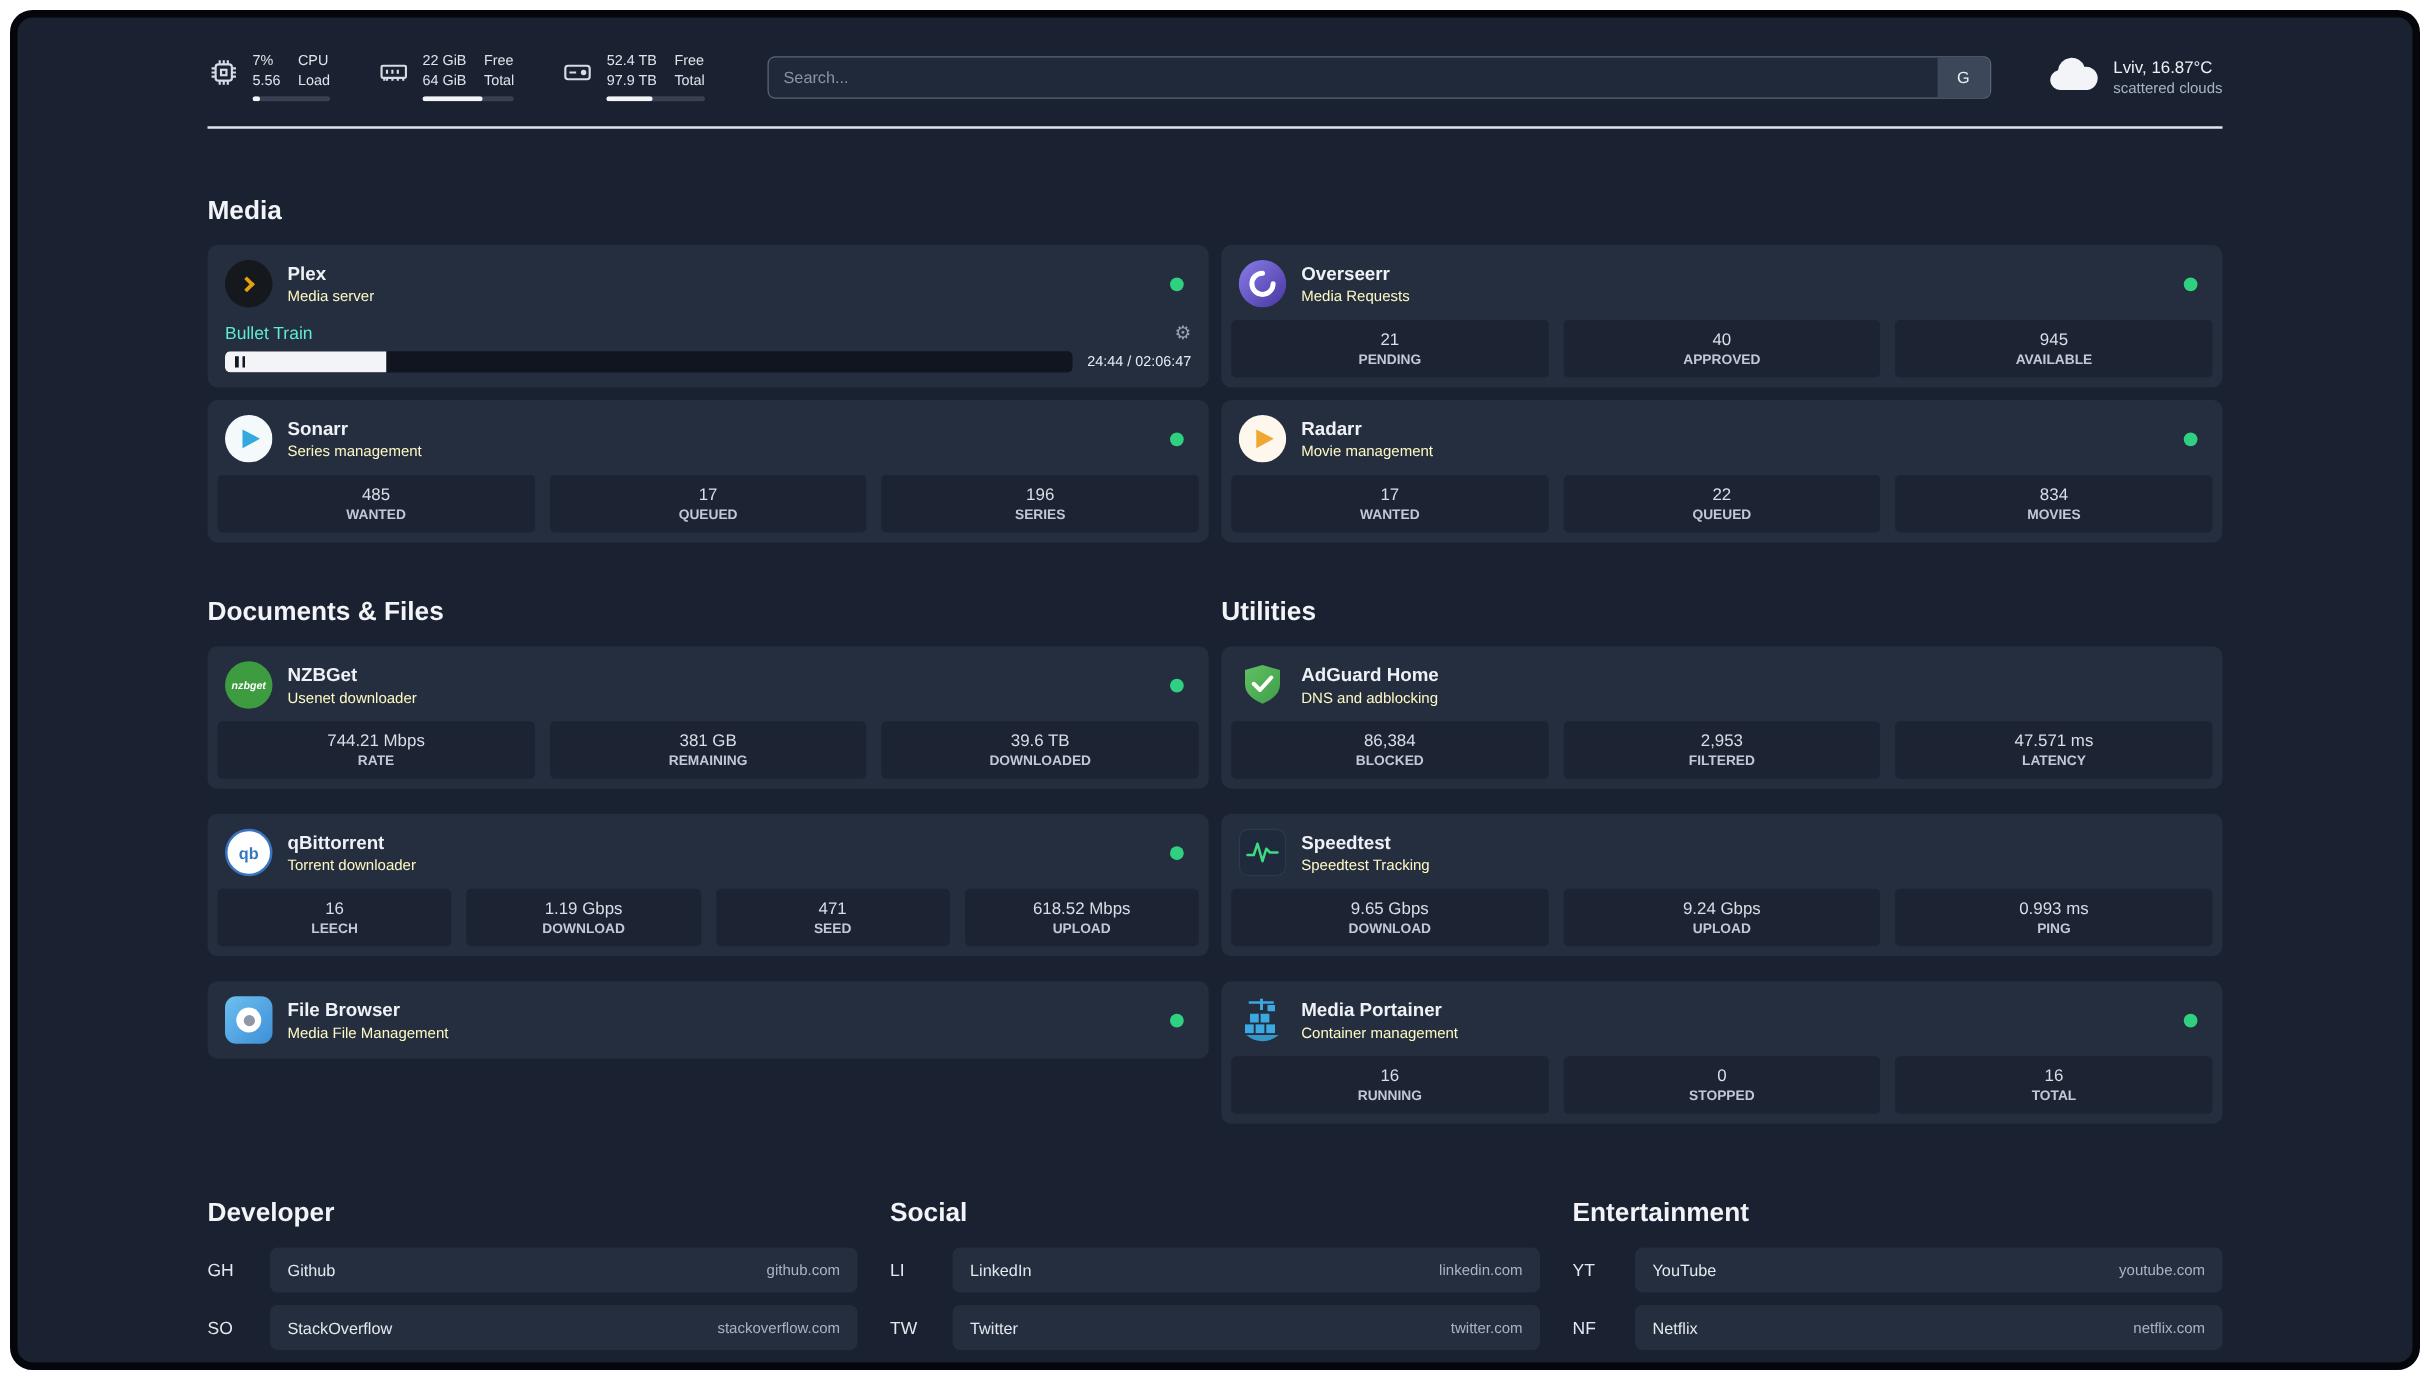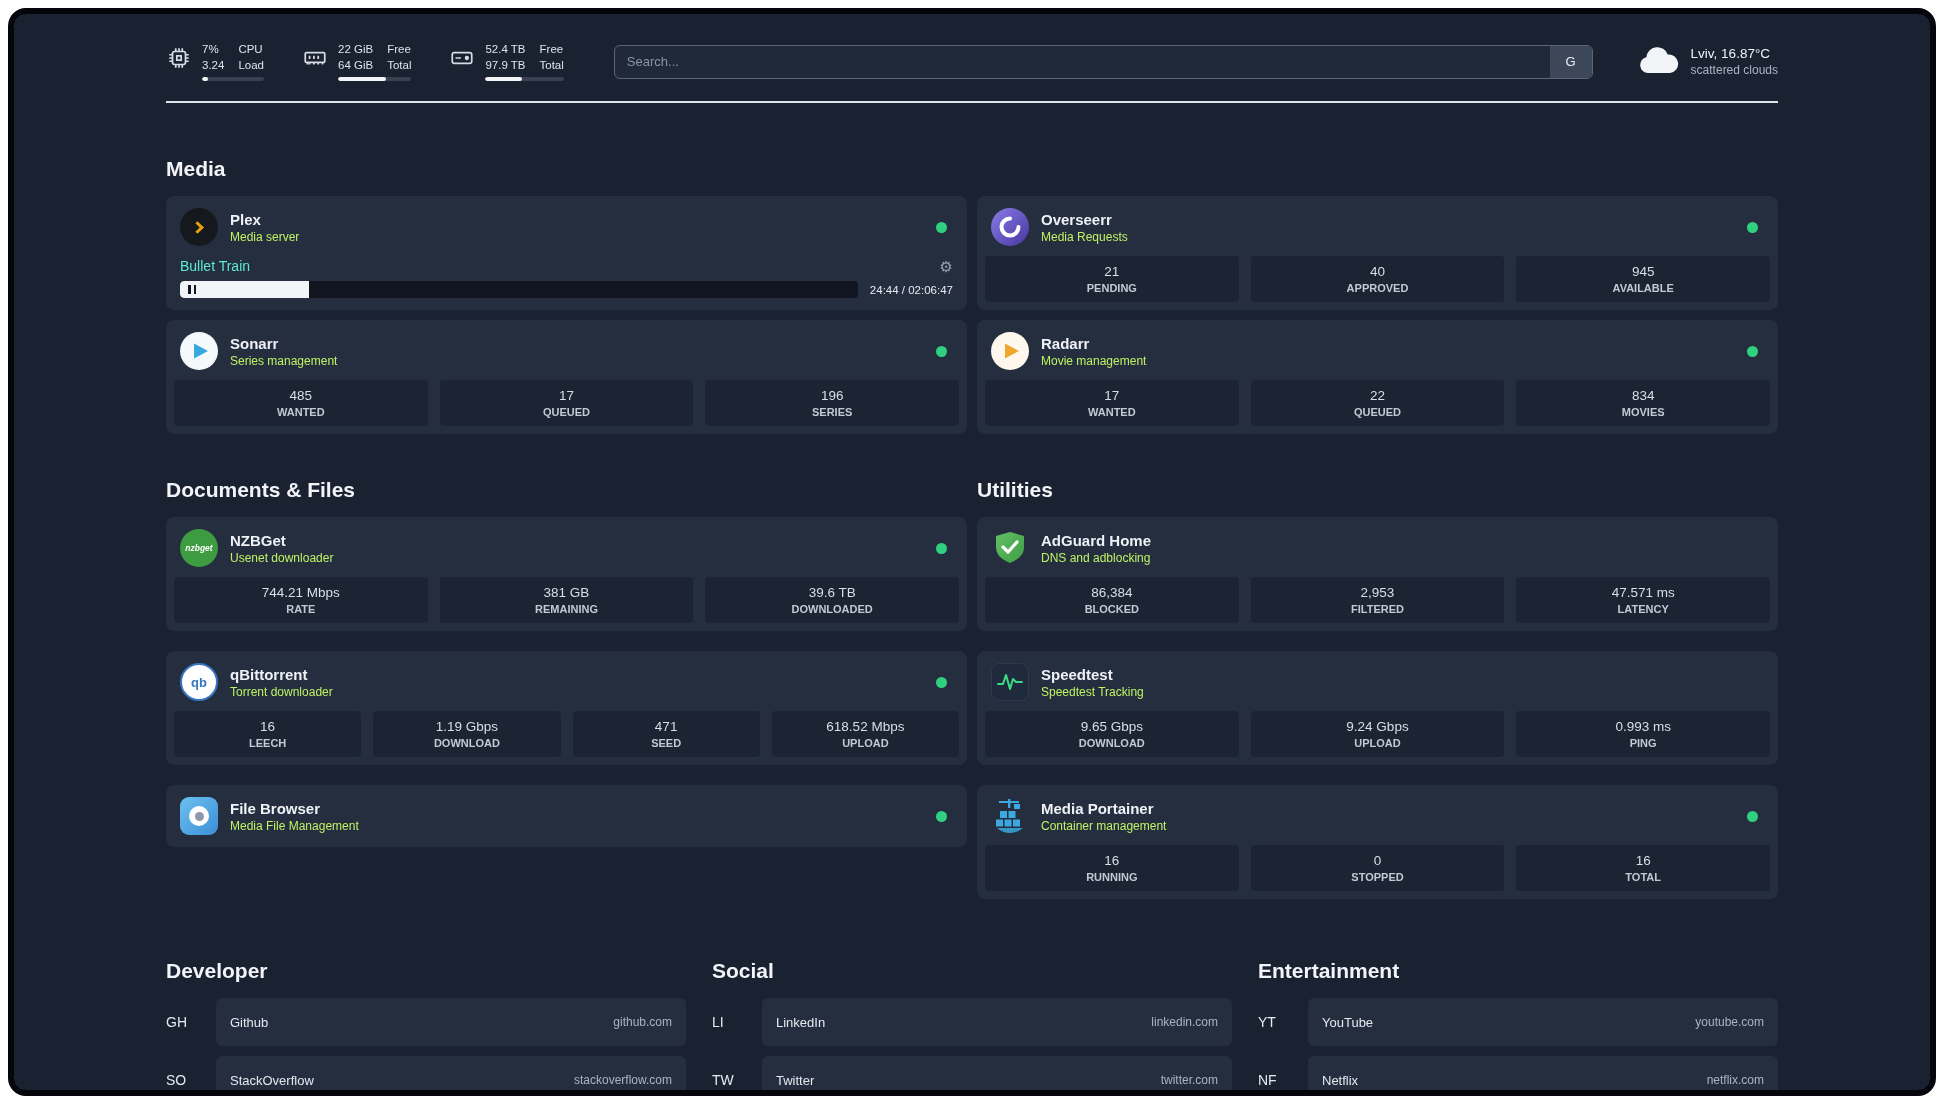--- a/index.html
+++ b/index.html
@@ -35,21 +35,21 @@
 
   .two-col { display:grid; grid-template-columns:1fr 1fr; gap:10px; margin-top:44px; }
   .col-stack { display:flex; flex-direction:column; gap:20px; margin-top:15px; }
 
   
   .card { background:#252e3f; border-radius:8px; padding:8px; cursor:pointer; }
   .card-head { display:flex; align-items:center; gap:12px; padding:4px 6px 10px; }
   .card.compact .card-head { padding-bottom:4px; }
   .card-titles { display:flex; flex-direction:column; gap:2px; }
   .card-name { font-size:15px; font-weight:600; color:#eef1f5; }
-  .card-sub { font-size:12px; color:#bef264; }
+  .card-sub { font-size:12px; color:#fef9c3; }
   .dot { width:11px; height:11px; border-radius:50%; background:var(--status-online,#2fd180); margin-left:auto; margin-right:6px; flex:none; }
 
   .stats { display:grid; grid-auto-flow:column; grid-auto-columns:1fr; gap:12px; }
   .stat { background:#1c2433; border-radius:4px; padding:8px 4px; text-align:center; }
   .stat-value { font-size:13.5px; color:#d9dee7; }
   .stat-label { font-size:11px; font-weight:700; color:#c2c9d6; margin-top:3px; }
 
   
   .app-icon { width:38px; height:38px; flex:none; display:flex; align-items:center; justify-content:center; }
   .icon-plex { border-radius:50%; background:#15191d; }
@@ -71,21 +71,21 @@
   .player-fill { position:relative; height:100%; background:#f2f4f8; border-radius:4px 0 0 4px; }
   .pause { position:absolute; left:8px; top:4px; display:flex; gap:3px; }
   .pause i { display:block; width:2.5px; height:9px; background:#101722; }
   .player-time { font-size:11.5px; color:#e7ebf2; white-space:nowrap; }
 
   
   .bookmarks { display:grid; grid-template-columns:repeat(3,1fr); gap:26px; margin-top:60px; padding-bottom:40px; }
   .bm-col .rows { display:flex; flex-direction:column; gap:10px; margin-top:15px;justify-content:flex-end; }
   .bm-row { display:flex; align-items:center; gap:16px; }
   .bm-abbr { width:34px; font-size:14px; color:#e4e8ef; flex:none; }
-  .bm-pill { flex:1; display:flex; align-items:center; justify-content:space-between; height:48px; background:#252e3f; border-radius:6px; padding:0 14px; cursor:pointer; }
+  .bm-pill { flex:1; display:flex; align-items:center; justify-content:space-between; height:36px; background:#252e3f; border-radius:6px; padding:0 14px; cursor:pointer; }
   .bm-name { font-size:13px; color:#e4e8ef; }
   .bm-domain { font-size:12px; color:#aab3c2; }
 </style>
 </head>
 <body>
 
 <div class="frame">
 
   <div class="topbar">
 
@@ -94,21 +94,21 @@
         <svg width="26" height="26" viewBox="0 0 24 24" fill="none" stroke="currentColor" stroke-width="1.6">
             <rect x="6" y="6" width="12" height="12" rx="2"></rect>
             <rect x="10" y="10" width="4" height="4"></rect>
             <path d="M9 3v3M12 3v3M15 3v3M9 18v3M12 18v3M15 18v3M3 9h3M3 12h3M3 15h3M18 9h3M18 12h3M18 15h3"></path>
           </svg>
       </span>
       <div class="m-body">
         <div class="m-cols">
           <div class="m-col">
             <span>7%</span>
-            <span>3.24</span>
+            <span>5.56</span>
           </div>
           <div class="m-col">
             <span>CPU</span>
             <span>Load</span>
           </div>
         </div>
         <div class="m-bar">
             <div class="m-fill" style="width: 9%;"></div>
           </div>
       </div>

